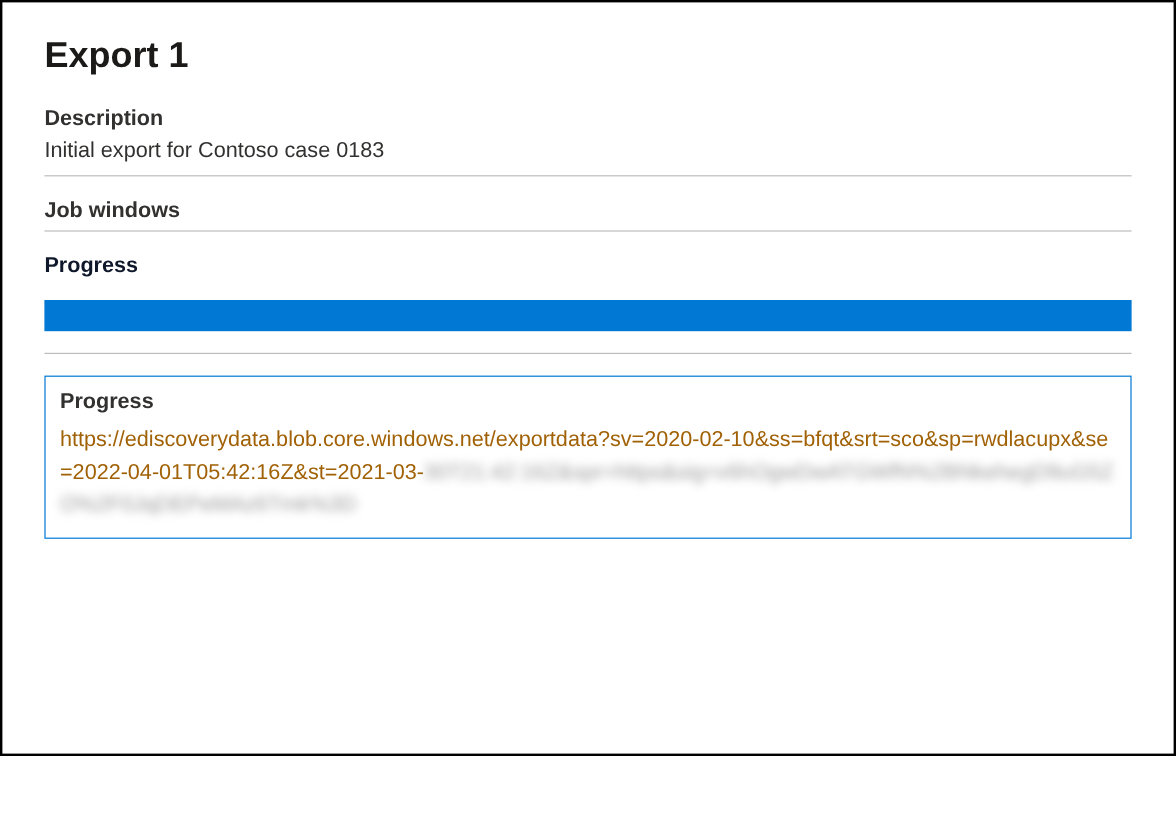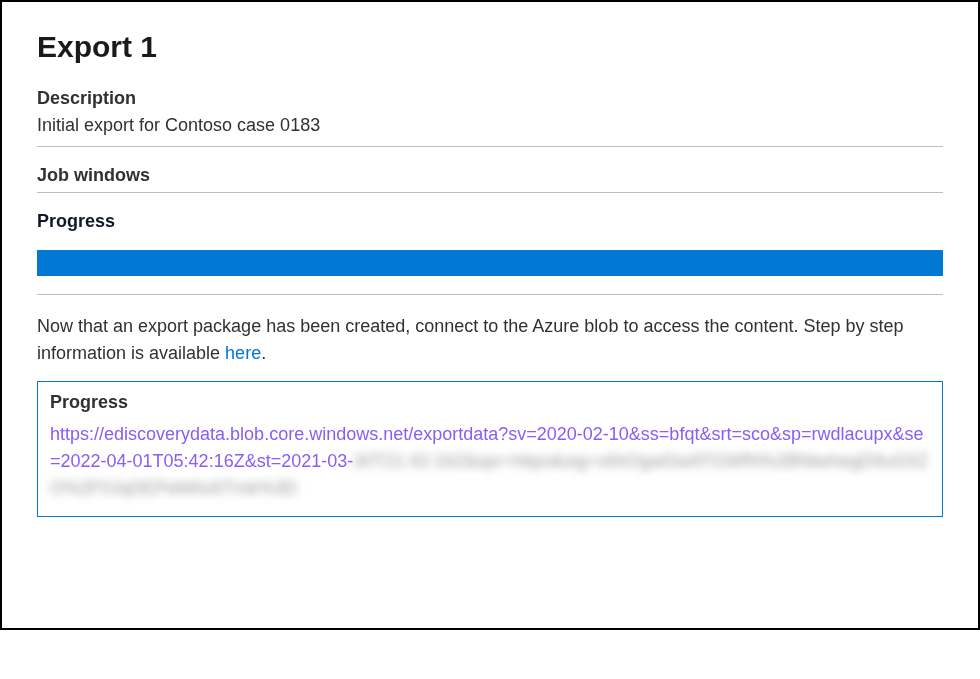--- a/index.html
+++ b/index.html
@@ -80,21 +80,21 @@
     }
     .location-label {
       font-size: 18px;
       font-weight: 600;
       color: #323130;
       margin-bottom: 8px;
     }
     .location-url {
       font-size: 18px;
       font-weight: 400;
-      color: #8b5cf6;
+      color: #a16207;
       line-height: 1.5;
       word-break: break-all;
     }
     .location-url-blurred {
       font-size: 18px;
       font-weight: 400;
       color: #9a9a9a;
       line-height: 1.5;
       word-break: break-all;
       filter: blur(4px);
@@ -120,23 +120,20 @@
   </div>
 
   <div class="section">
     <div class="progress-label">Progress</div>
     <div class="progress-bar-container">
       <div class="progress-bar-fill" style="width:100%;background:#0078d4;"></div>
     </div>
     <hr class="divider">
   </div>
 
-  <div class="info-text">
-    <span>Now that an export package has been created, connect to the Azure blob to access the content. Step by step information is available </span><a class="info-link">here</a><span>.</span>
-  </div>
 
   <div class="location-box">
     <div class="location-label">Progress</div>
     <div>
       <span class="location-url">https://ediscoverydata.blob.core.windows.net/exportdata?sv=2020-02-10&amp;ss=bfqt&amp;srt=sco&amp;sp=rwdlacupx&amp;se=2022-04-01T05:42:16Z&amp;st=2021-03-</span><span class="location-url-blurred">30T21:42:16Z&amp;spr=https&amp;sig=v6hOgwDwATGWfN%2BNkehegD9uG5ZO%2F0JqDEPeMAz6Tmk%3D</span>
     </div>
   </div>
 
 </div>
 

